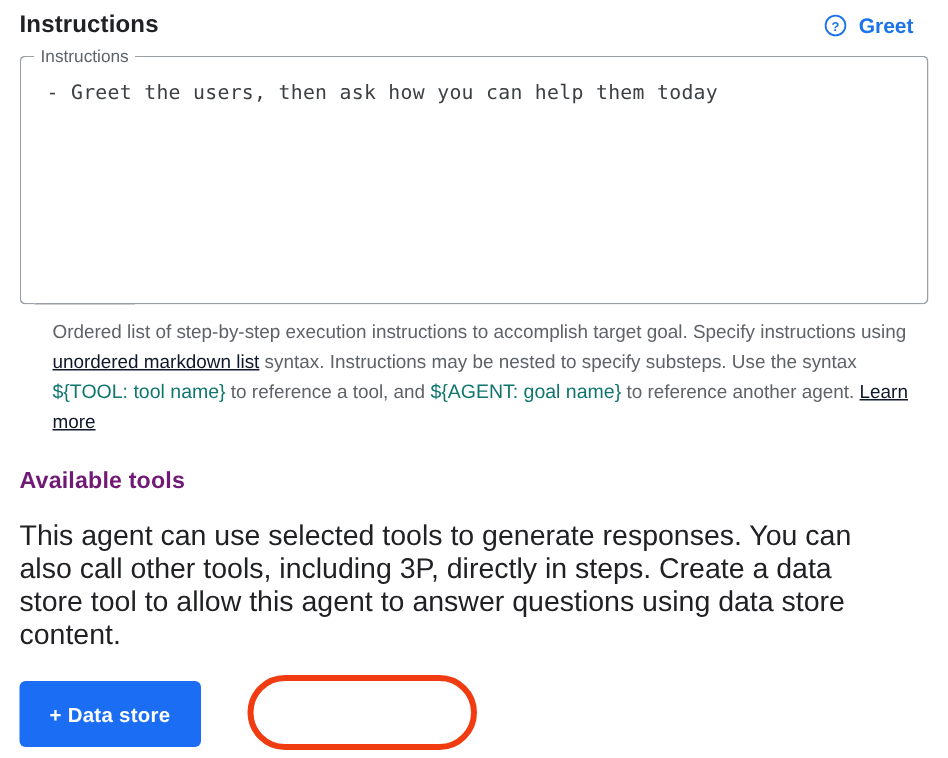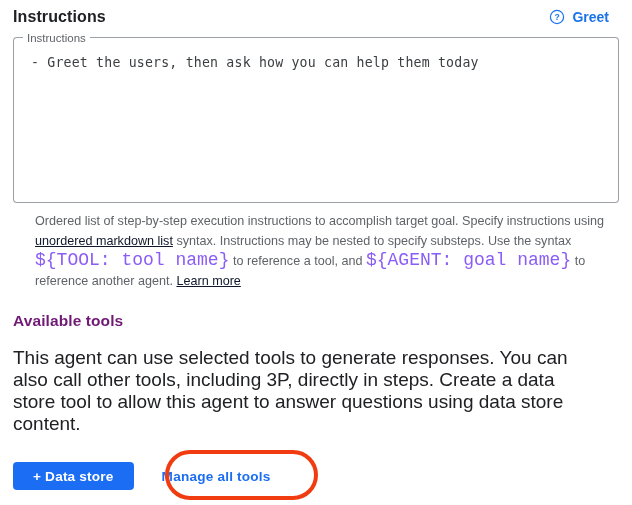--- a/index.html
+++ b/index.html
@@ -120,23 +120,23 @@
     line-height: 19.5px;
     color: #5f6368;
     text-align: left;
   }
   .helper a {
     color: #0f172a;
     text-decoration: underline;
     cursor: pointer;
   }
   .helper code {
-    font-family: Liberation Mono, monospace;
-    font-size: 18px;
-    color: #8b5cf6;
+    font-family: Liberation Sans, sans-serif;
+    font-size: 13px;
+    color: #0f766e;
     letter-spacing: 0;
   }
 
   
   .tools-head {
     margin-top: 21px;
     font-size: 15.5px;
     font-weight: 700;
     color: #701a75;
     letter-spacing: 0.1px;
@@ -156,21 +156,21 @@
     align-items: center;
     gap: 12px;
     position: relative;
     height: 38px;
   }
   .btn-filled {
     background: #1b6ef3;
     color: #ffffff;
     border: none;
     border-radius: 4px;
-    height: 28px;
+    height: 44px;
     padding: 0 20px;
     font-family: "Liberation Sans", sans-serif;
     font-size: 13.6px;
     font-weight: 700;
     letter-spacing: 0.2px;
     cursor: pointer;
   }
   .btn-text {
     background: transparent;
     color: #1b6ef3;
@@ -263,21 +263,20 @@
 
   <div class="helper">
     <span>Ordered list of step-by-step execution instructions to accomplish target goal. Specify instructions using </span><a>unordered markdown list</a><span> syntax. Instructions may be nested to specify substeps. Use the syntax </span><code>${TOOL: tool name}</code><span> to reference a tool, and </span><code>${AGENT: goal name}</code><span> to reference another agent. </span><a>Learn more</a>
   </div>
 
   <div class="tools-head">Available tools</div>
   <div class="tools-desc">This agent can use selected tools to generate responses. You can also call other tools, including 3P, directly in steps. Create a data store tool to allow this agent to answer questions using data store content.</div>
 
   <div class="btn-row">
     <button class="btn-filled">+ Data store</button>
-    <button class="btn-text">Manage all tools</button>
     <div class="annot"></div>
   </div>
 
   <div class="cb-row">
     <div class="cbox"></div>
     <span class="cb-label">Alternative Location</span>
     <span class="chip">Data store</span>
   </div>
 
 </div>

